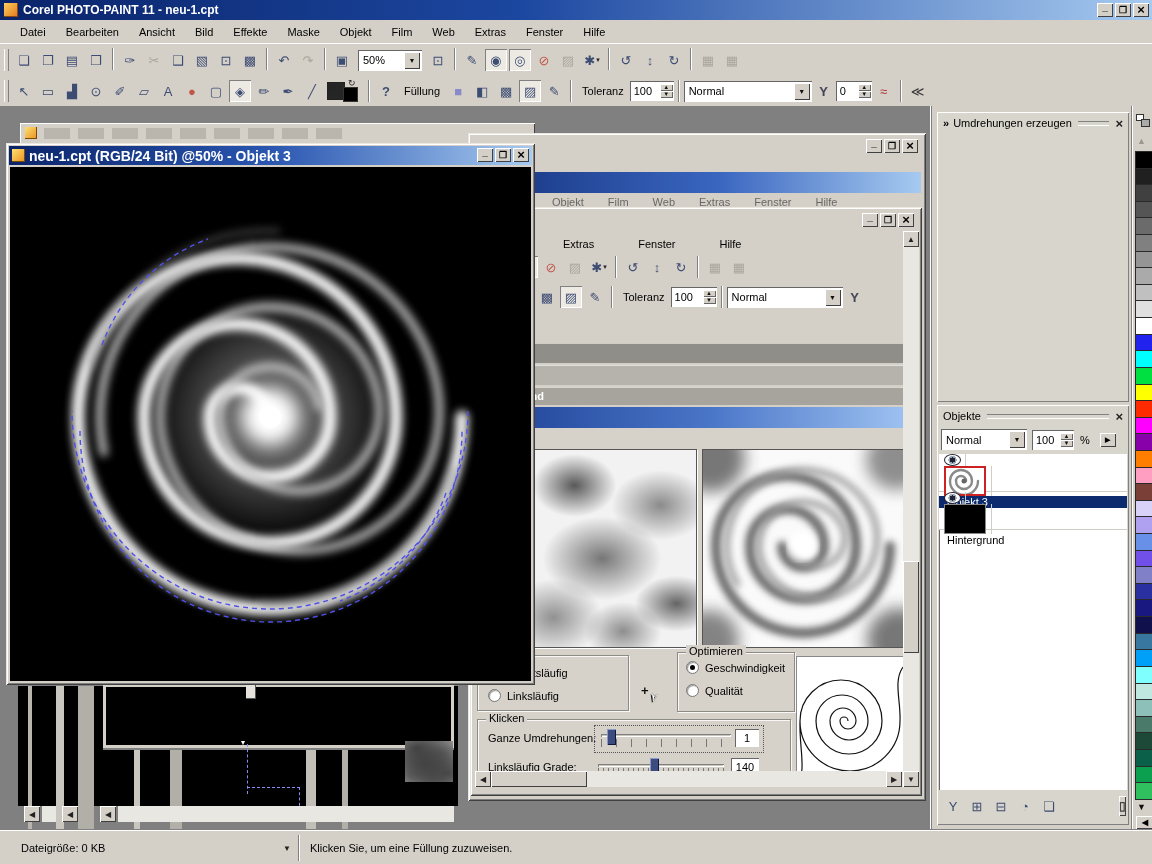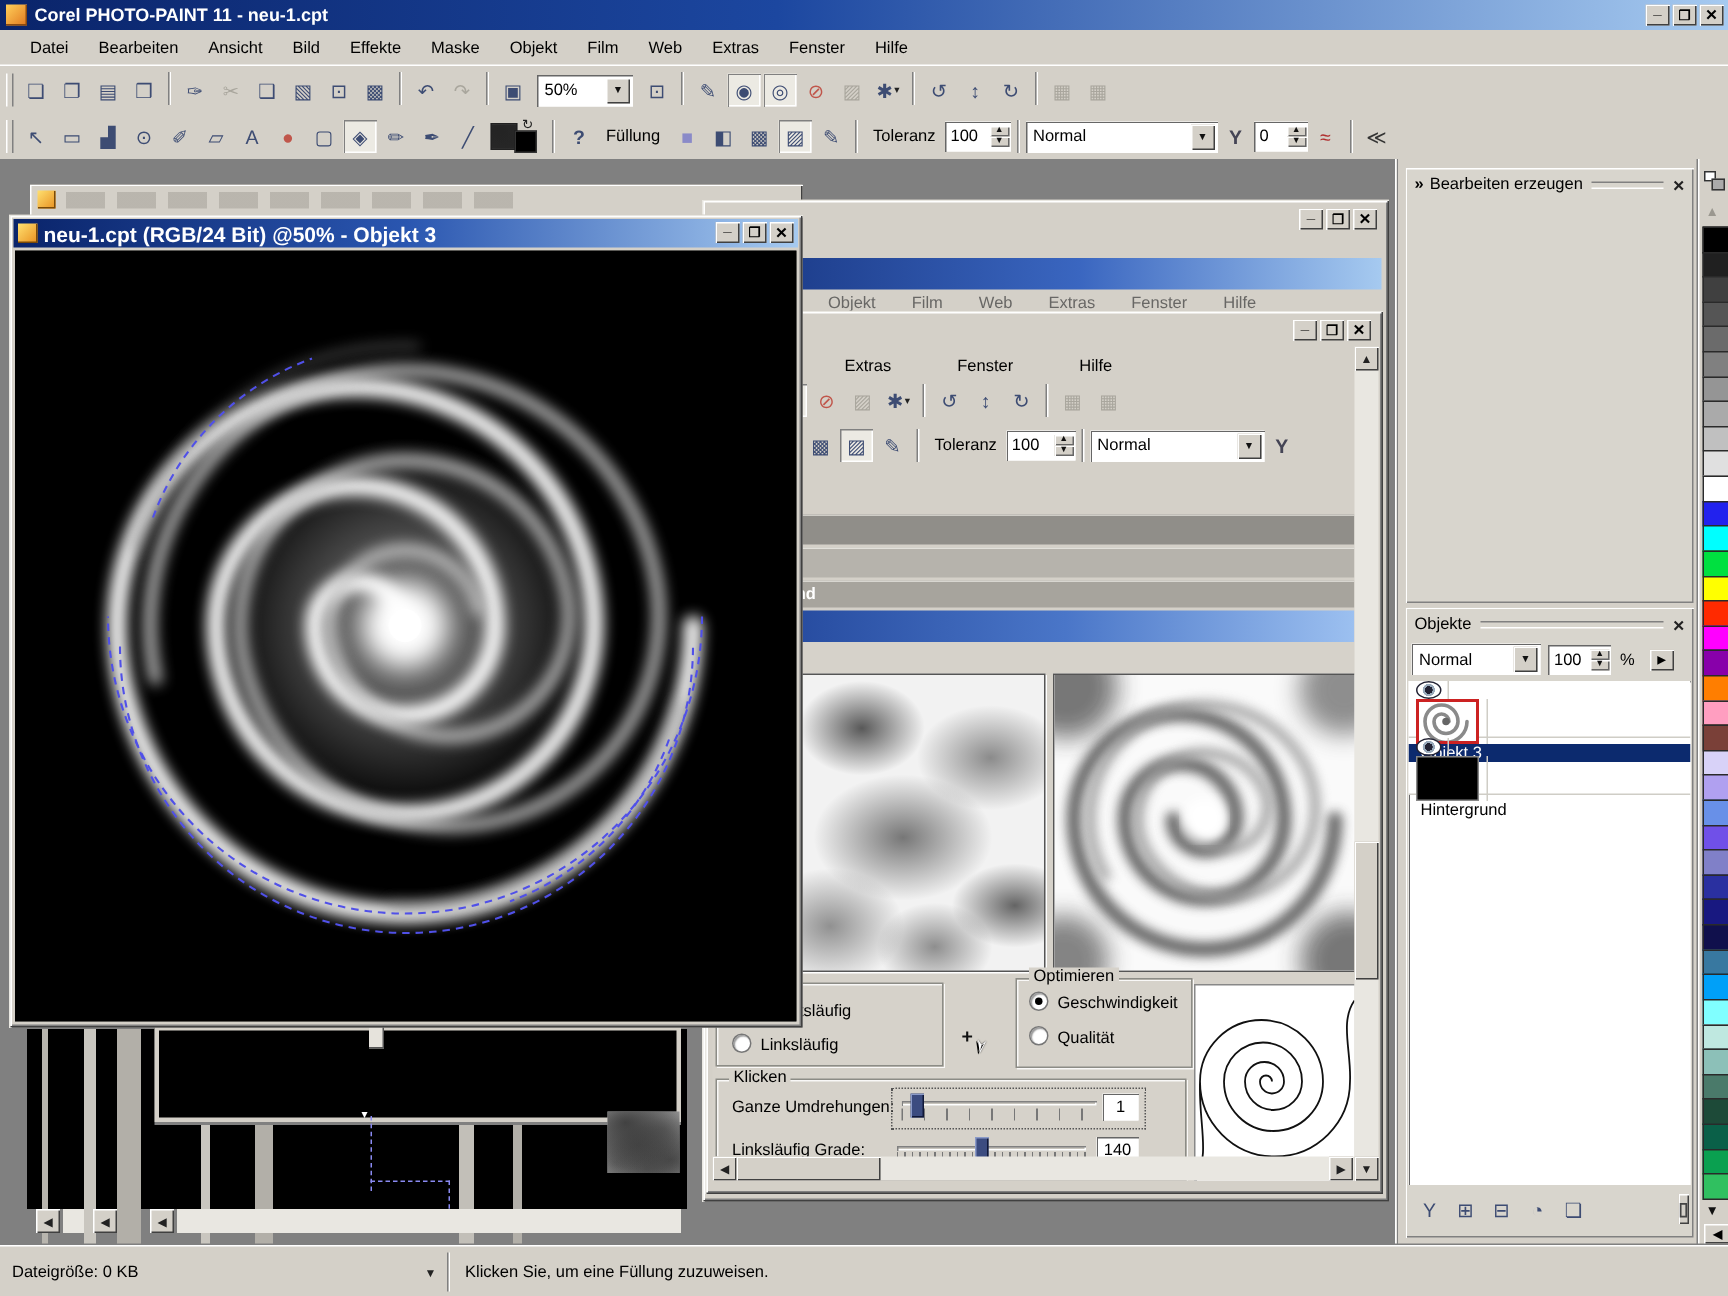--- a/index.html
+++ b/index.html
@@ -492,21 +492,21 @@
         </svg>
       </div>
     </div>
   </div>
 
   <div class="abs dockarea">
 
     <div class="docker" style="left:6px;top:6px;width:192px;height:290px;">
       <div class="dockhead">
         <span style="font-weight:bold;margin-right:4px;">»</span>
-        <span>Bearbeiten erzeugen</span>
+        <span>Umdrehungen erzeugen</span>
         <span class="dockrule"></span>
         <span class="dockx">×</span>
       </div>
     </div>
 
     <div class="docker" style="left:6px;top:299px;width:192px;height:420px;">
       <div class="dockhead">
         <span>Objekte</span>
         <span class="dockrule"></span>
         <span class="dockx">×</span>
@@ -610,18 +610,18 @@
           <div class="swatch" style="background: rgb(10, 96, 72);"></div>
           <div class="swatch" style="background: rgb(10, 160, 80);"></div>
           <div class="swatch" style="background: rgb(48, 192, 96);"></div>
         </div>
       <div style="position:absolute;left:5px;top:696px;color:#111;font-size:9px;">▼</div>
       <div class="wbtn" style="position:absolute;left:2px;top:710px;width:18px;height:13px;font-size:8px;">◀</div>
     </div>
   </div>
 
   <div class="abs statusbar">
-    <span style="margin-left:8px;">Dateigröße: 0 KB</span>
+    <span style="margin-left:21px;">Dateigröße: 0 KB</span>
     <span style="position:absolute;left:283px;font-size:8px;color:#222;">▼</span>
     <span style="position:absolute;left:298px;top:4px;height:26px;border-left:1px solid #808080;border-right:1px solid #fff;"></span>
     <span style="position:absolute;left:310px;">Klicken Sie, um eine Füllung zuzuweisen.</span>
   </div>
 </div>
 
 </body></html>

